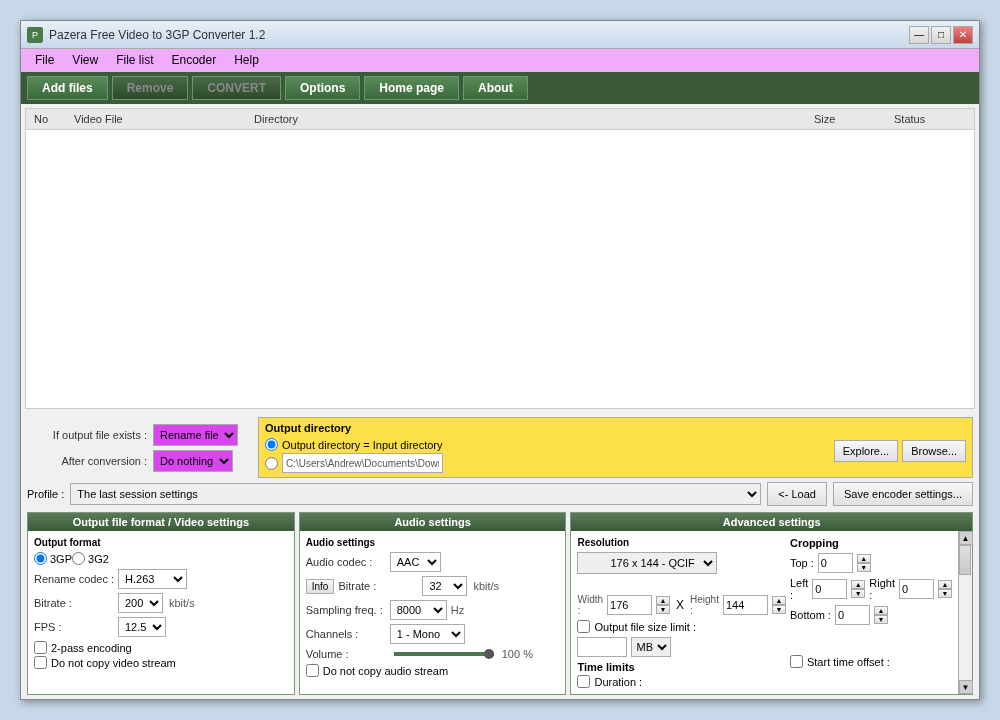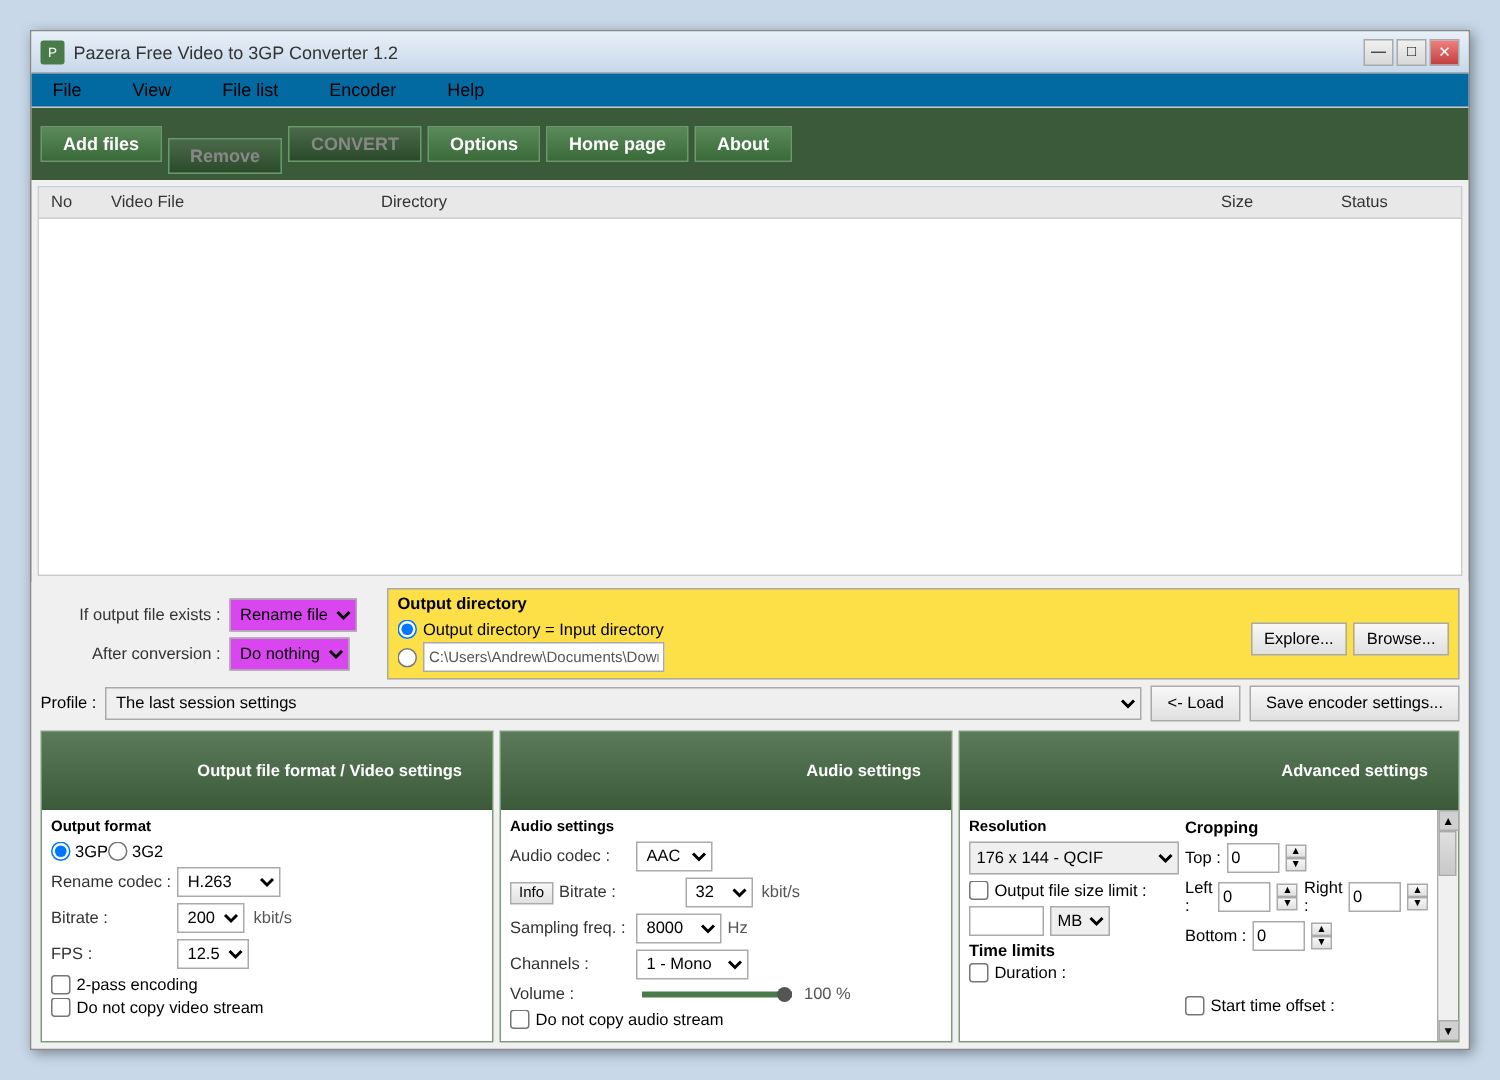--- a/index.html
+++ b/index.html
@@ -62,24 +62,24 @@
       border: 1px solid #aaa;
       background: linear-gradient(to bottom, #f0f0f0, #d8d8d8);
       cursor: pointer;
       font-size: 10px;
       display: flex;
       align-items: center;
       justify-content: center;
     }
     .title-btn.close { background: linear-gradient(to bottom, #f08080, #c04040); color: white; }
     .menubar {
-      background: #0369a1;
+      background: #f0abfc;
       padding: 2px 6px;
       display: flex;
-      gap: 18px;
+      gap: 2px;
       border-bottom: 1px solid #ccc;
       text-align: right;
     }
     .menu-item {
       padding: 2px 8px;
       cursor: pointer;
       font-size: 12px;
     }
     .toolbar {
       background: #3a5a3a;
@@ -94,21 +94,20 @@
       cursor: pointer;
       border: 1px solid #6a9a6a;
       background: linear-gradient(to bottom, #5a8a5a, #3a6a3a);
       color: white;
       font-weight: bold;
     }
     .toolbar-btn.disabled {
       background: linear-gradient(to bottom, #4a6a4a, #2a4a2a);
       color: #888;
       cursor: default;
-      margin-top: 16px;
     }
     .toolbar-btn.convert {
       background: linear-gradient(to bottom, #4a6a4a, #2a4a2a);
       color: #888;
     }
     .file-list-area {
       flex: 1;
       background: white;
       border: 1px solid #ccc;
       margin: 4px;
@@ -230,22 +229,22 @@
       gap: 4px;
     }
     .panel {
       border: 1px solid #7a9a7a;
       background: white;
       flex: 1;
     }
     .panel-header {
       background: linear-gradient(to bottom, #5a7a5a, #3a5a3a);
       color: white;
-      text-align: right;
-      padding: 20px;
+      text-align: center;
+      padding: 3px;
       font-size: 11px;
       font-weight: bold;
     }
     .panel-content {
       padding: 6px;
     }
     .panel-row {
       display: flex;
       align-items: center;
       gap: 4px;
@@ -299,21 +298,22 @@
       display: flex;
       gap: 4px;
       padding: 6px;
     }
     .adv-left, .adv-right { flex: 1; }
     .resolution-combo {
       width: 140px;
       font-size: 11px;
       height: 22px;
       border: 1px solid #aaa;
-      margin-bottom: 4px;
+      margin-bottom: 20px;
+      padding-left: 28px;
     }
     .wh-row {
       display: flex;
       align-items: center;
       gap: 4px;
       margin-bottom: 4px;
     }
     .wh-label { font-size: 10px; color: #555; }
     .wh-input {
       width: 45px;
@@ -650,20 +650,35 @@
           <div class="panel-header">Advanced settings</div>
           <div style="display:flex; flex:1;">
             <div class="adv-inner" style="flex:1;">
               <div class="adv-left">
                 <div class="section-title">Resolution</div>
                 <select class="resolution-combo">
                   <option>176 x 144 - QCIF</option>
                   <option>320 x 240 - QVGA</option>
                   <option>640 x 480 - VGA</option>
                 </select>
+                <div class="wh-row">
+                  <span class="wh-label">Width :</span>
+                  <input class="wh-input" type="text" value="176" style="">
+                  <div class="spin-btn">
+                    <div class="spin-up">▲</div>
+                    <div class="spin-down">▼</div>
+                  </div>
+                  <span style="font-size:12px; margin:0 2px;">X</span>
+                  <span class="wh-label">Height :</span>
+                  <input class="wh-input" type="text" value="144" style="">
+                  <div class="spin-btn">
+                    <div class="spin-up">▲</div>
+                    <div class="spin-down">▼</div>
+                  </div>
+                </div>
                 <div class="size-limit-row">
                   <input type="checkbox" style="">
                   <span>Output file size limit :</span>
                 </div>
                 <div class="size-limit-row">
                   <input class="size-input" type="text" style="">
                   <select class="mb-combo">
                     <option>MB</option>
                   </select>
                 </div>

